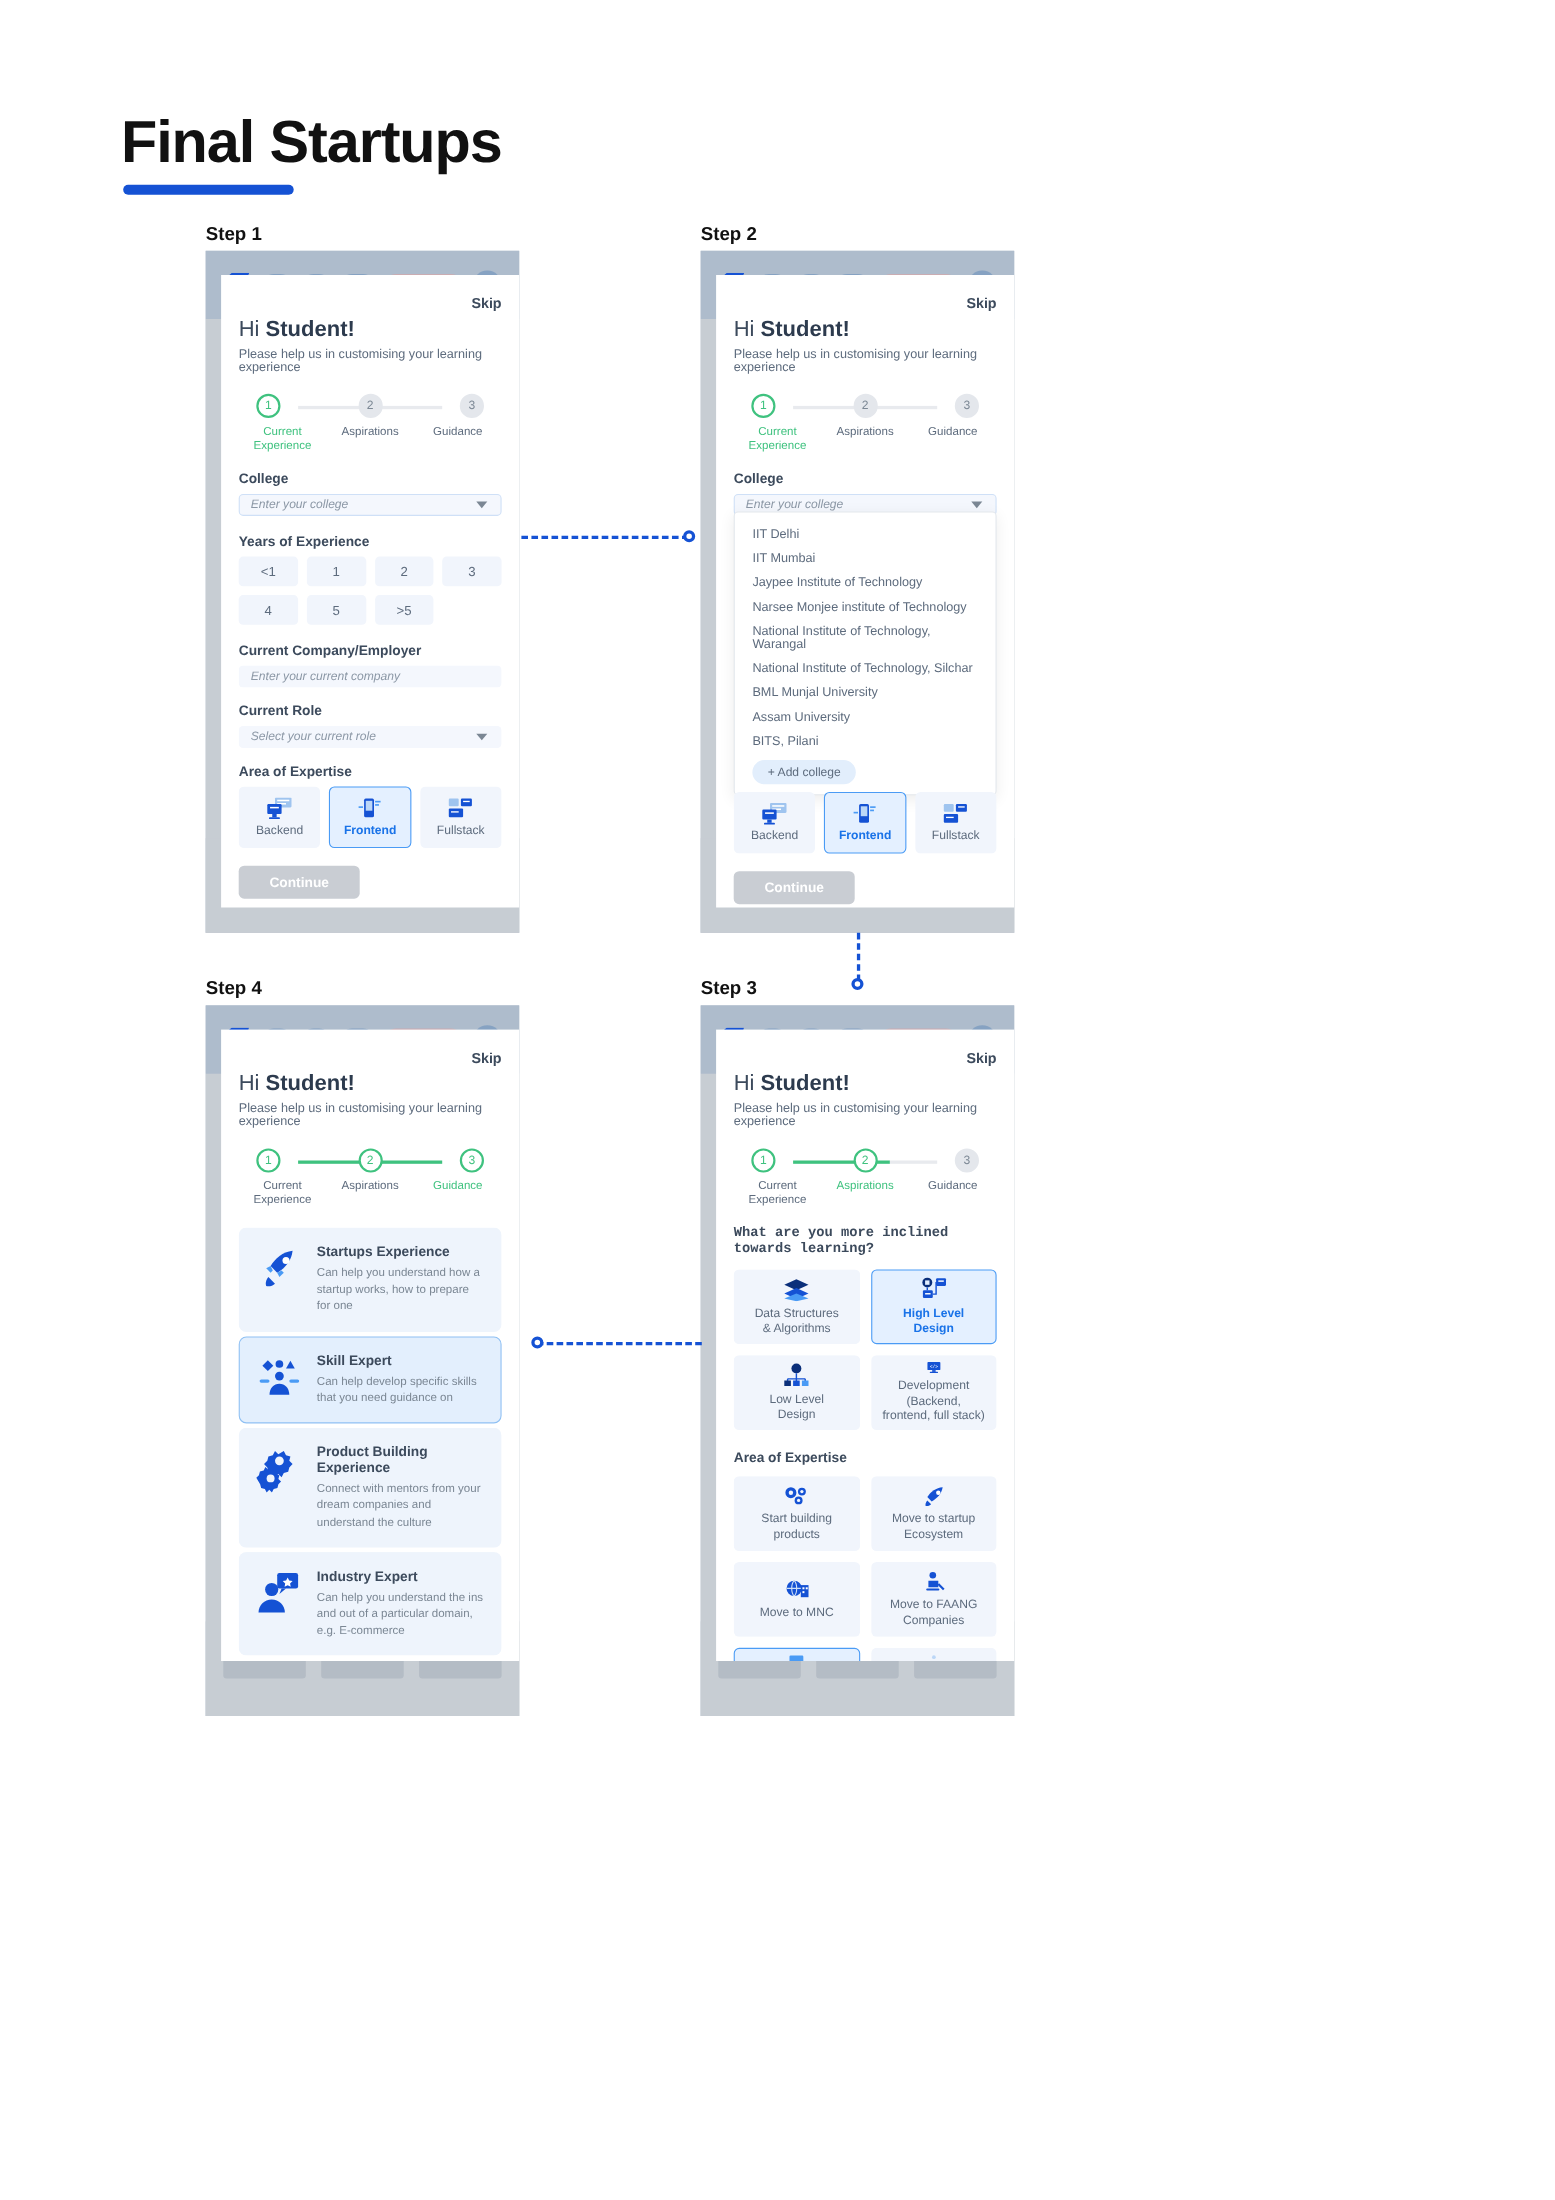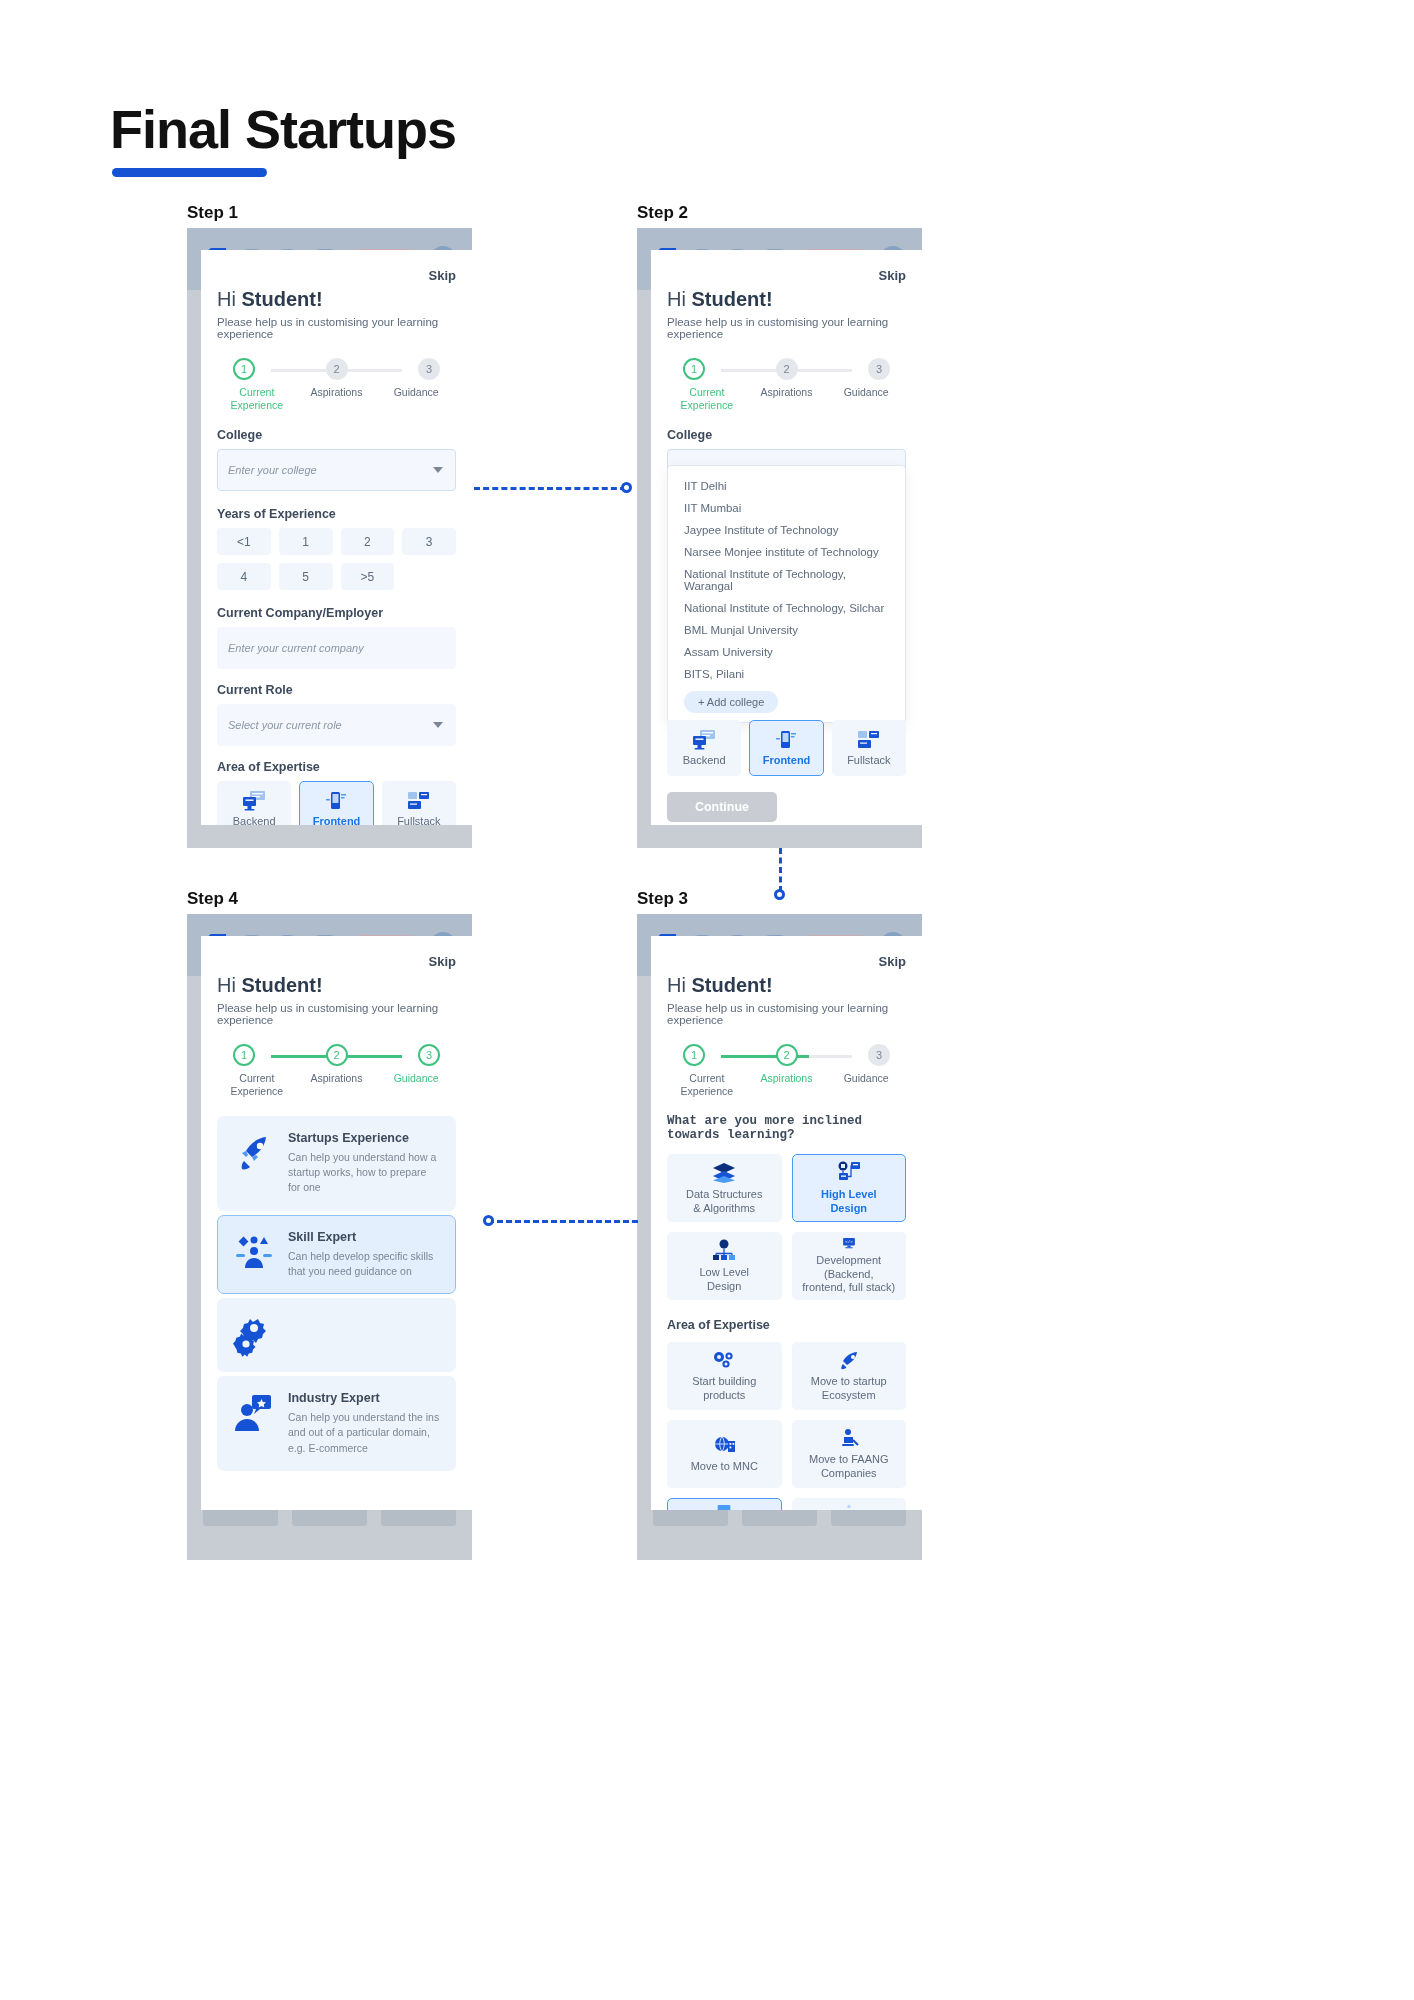--- a/index.html
+++ b/index.html
@@ -134,21 +134,21 @@
     width: 33.33%; text-align: center; font-size: 10.5px;
     color: #5d6b7d; line-height: 1.25;
   }
   .step-name.active { color: #3fc27f; }
 
   
   .field-label {
     font-size: 12.5px; font-weight: 700; color: #3c4a5c; margin-bottom: 7px;
   }
   .input-box {
-    height: 42px; background: #f4f7fd; border: 1px solid #cfe0f7;
+    height: 20px; background: #f4f7fd; border: 1px solid #cfe0f7;
     border-radius: 4px; display: flex; align-items: center;
     padding: 0 10px; font-size: 11px; font-style: italic; color: #8c98a6;
     justify-content: space-between;
   }
   .input-box.plain { border-color: transparent; background: #f4f7fd; }
   .caret {
     width: 0; height: 0; border-left: 5px solid transparent;
     border-right: 5px solid transparent; border-top: 6px solid #7b8794;
     margin-right: 2px;
   }
@@ -580,20 +580,24 @@
           <svg class="mentor-ico" viewBox="0 0 44 44">
             <g fill="#1552d4">
               <path d="M26 6l2 4 4 1-1 4 3 3-3 3-1 4-4 1-2 4-3-3-3 3-2-4-4-1-1-4-3-3 3-3 1-4 4-1 2-4 3 3z"></path>
             </g>
             <circle cx="22" cy="15" r="4" fill="#eef4fc"></circle>
             <g fill="#1552d4">
               <path d="M17 24l1.6 3.2 3.4.9-.9 3.4 2.4 2.4-2.4 2.4-.9 3.4-3.4.9-1.6 3.2-2.4-2.4-2.4 2.4-1.6-3.2-3.4-.9-.9-3.4L1 30.5l2.4-2.4.9-3.4 3.4-.9L9.3 20.6l2.4 2.4z"></path>
             </g>
             <circle cx="14" cy="31" r="3.6" fill="#eef4fc"></circle>
           </svg>
+          <div>
+            <div class="mentor-title">Product Building Experience</div>
+            <div class="mentor-desc">Connect with mentors from your dream companies and understand the culture</div>
+          </div>
         </div>
 
         <div class="mentor-card">
           <svg class="mentor-ico" viewBox="0 0 44 44">
             <rect x="20" y="4" width="19" height="14" rx="2" fill="#1552d4"></rect>
             <path d="M24 18l-2 5 6-5z" fill="#1552d4"></path>
             <path d="M29.5 8l1.4 2.9 3.1.4-2.3 2.2.6 3.1-2.8-1.5-2.8 1.5.6-3.1L25 11.3l3.1-.4z" fill="#fff"></path>
             <circle cx="15" cy="19" r="6" fill="#1552d4"></circle>
             <path d="M3 40c0-7 5.4-12 12-12s12 5 12 12z" fill="#1552d4"></path>
           </svg>

